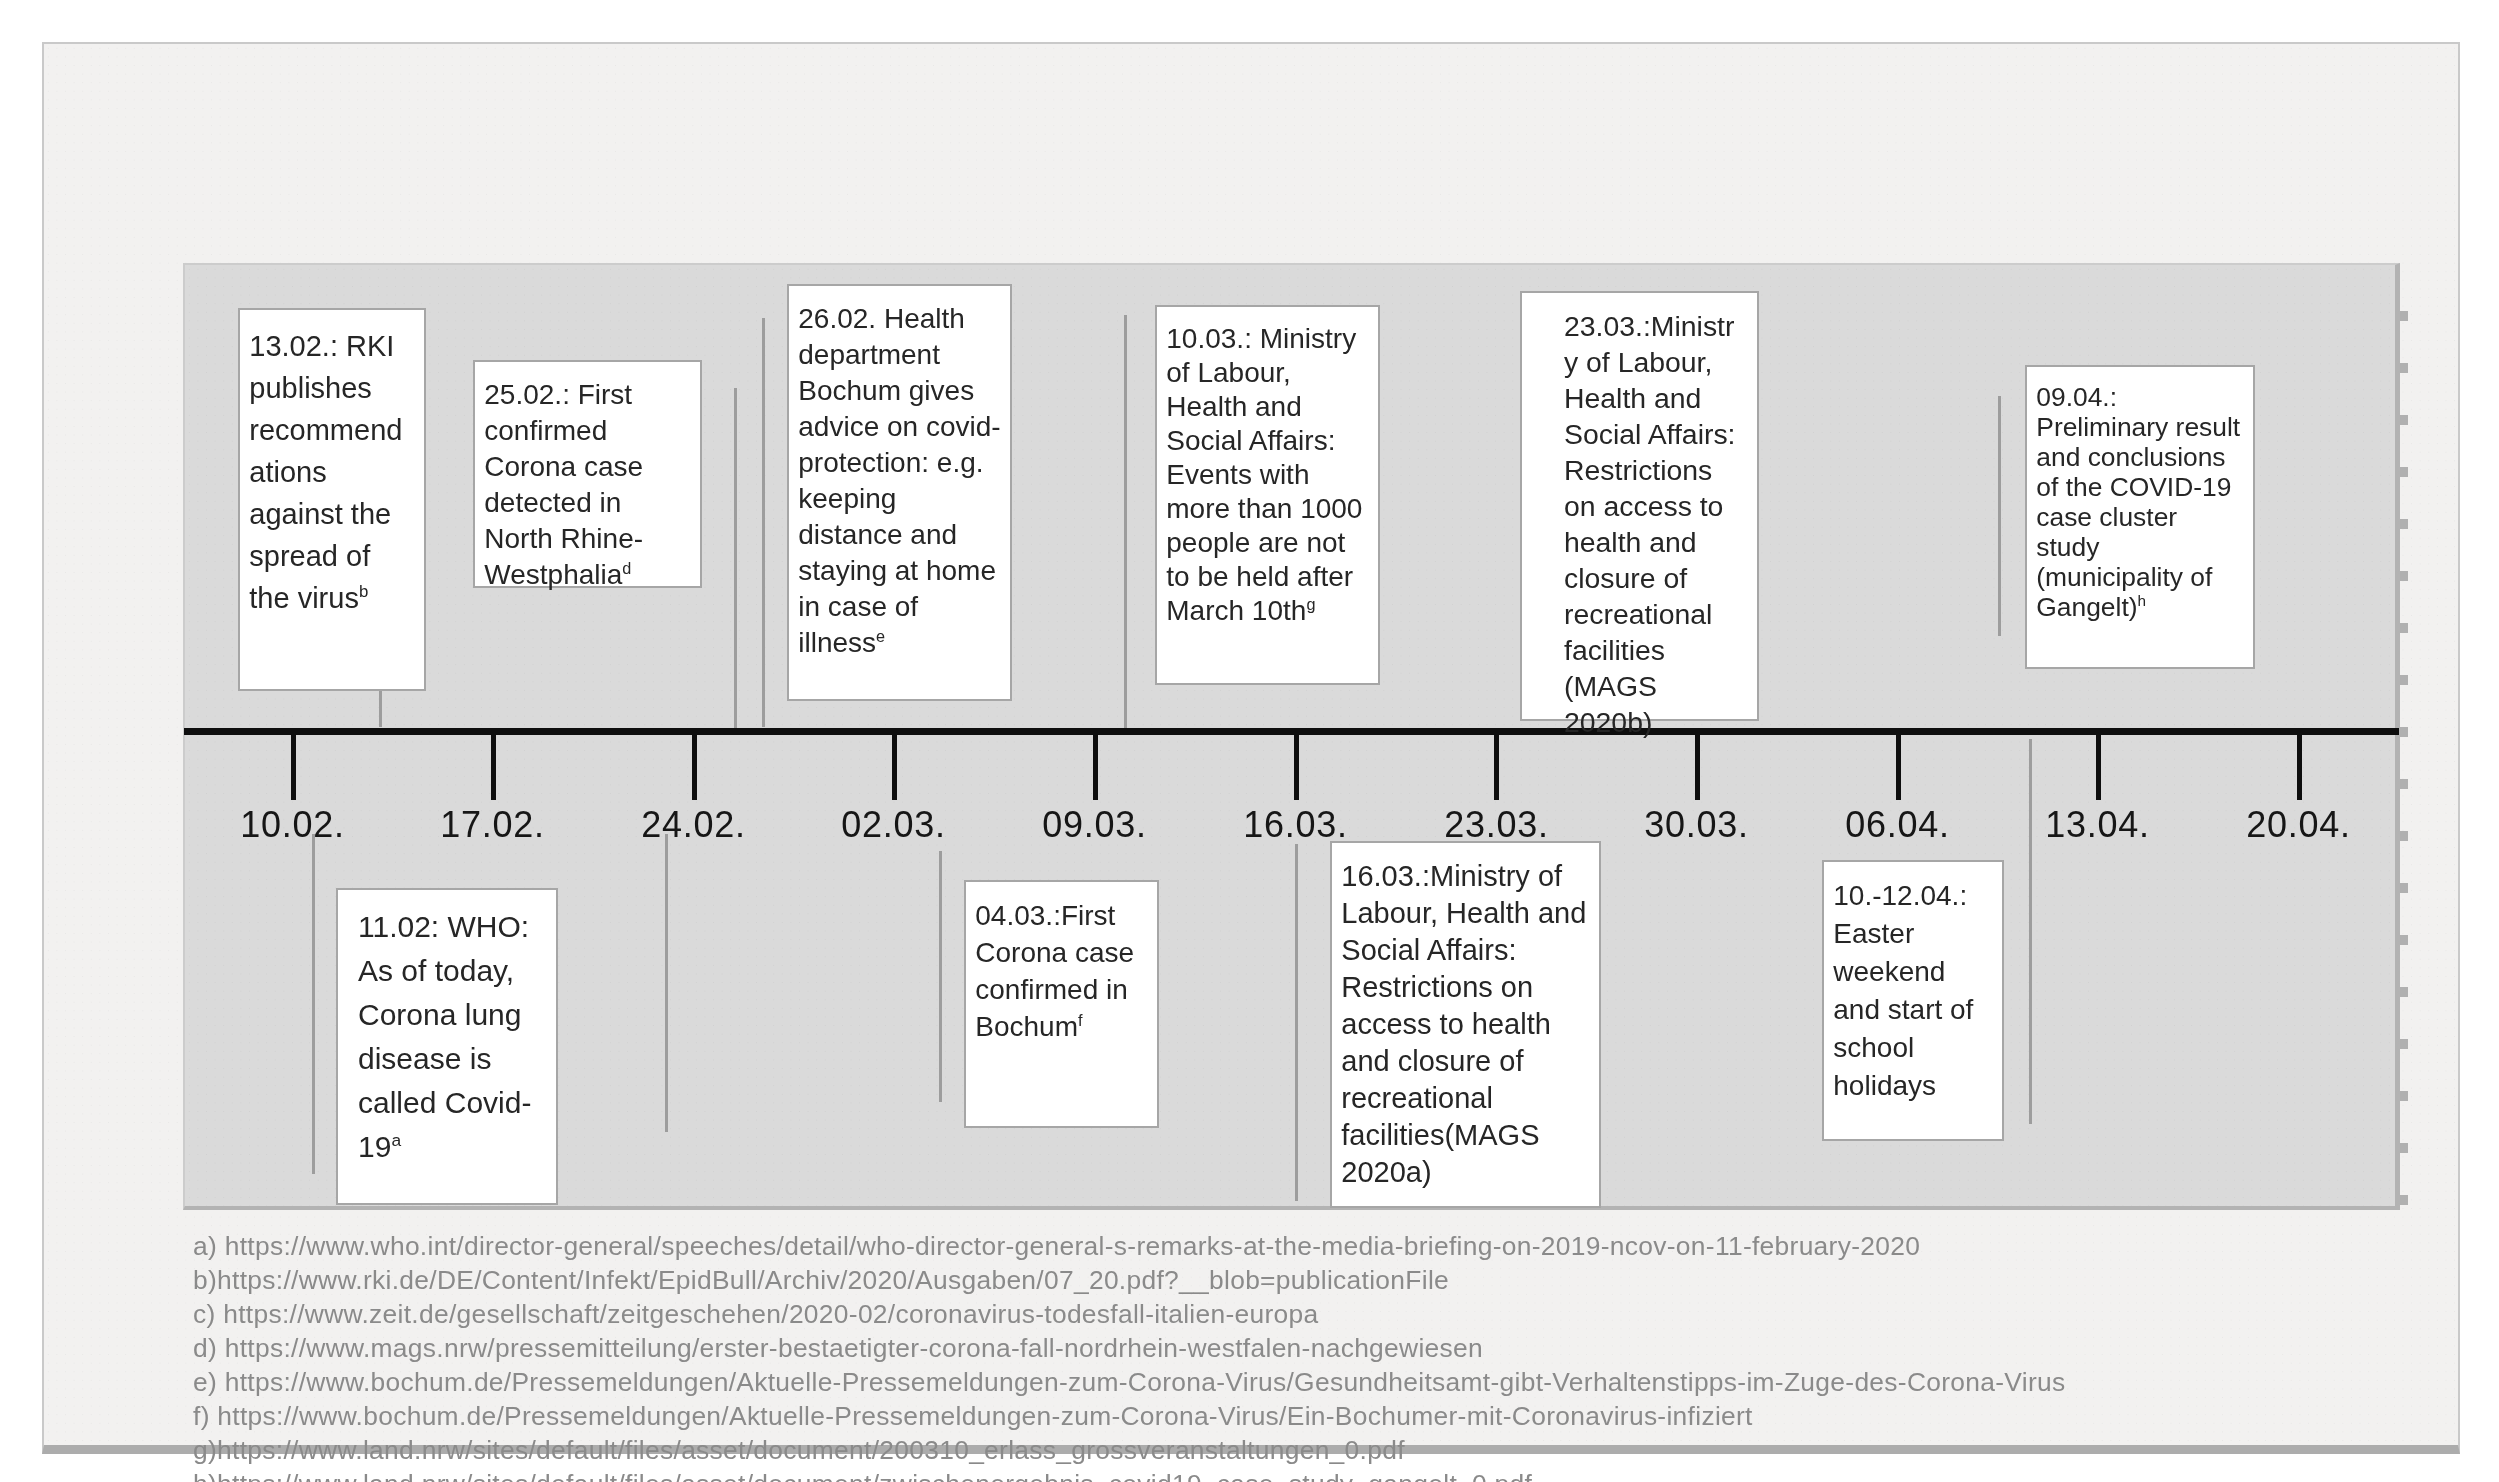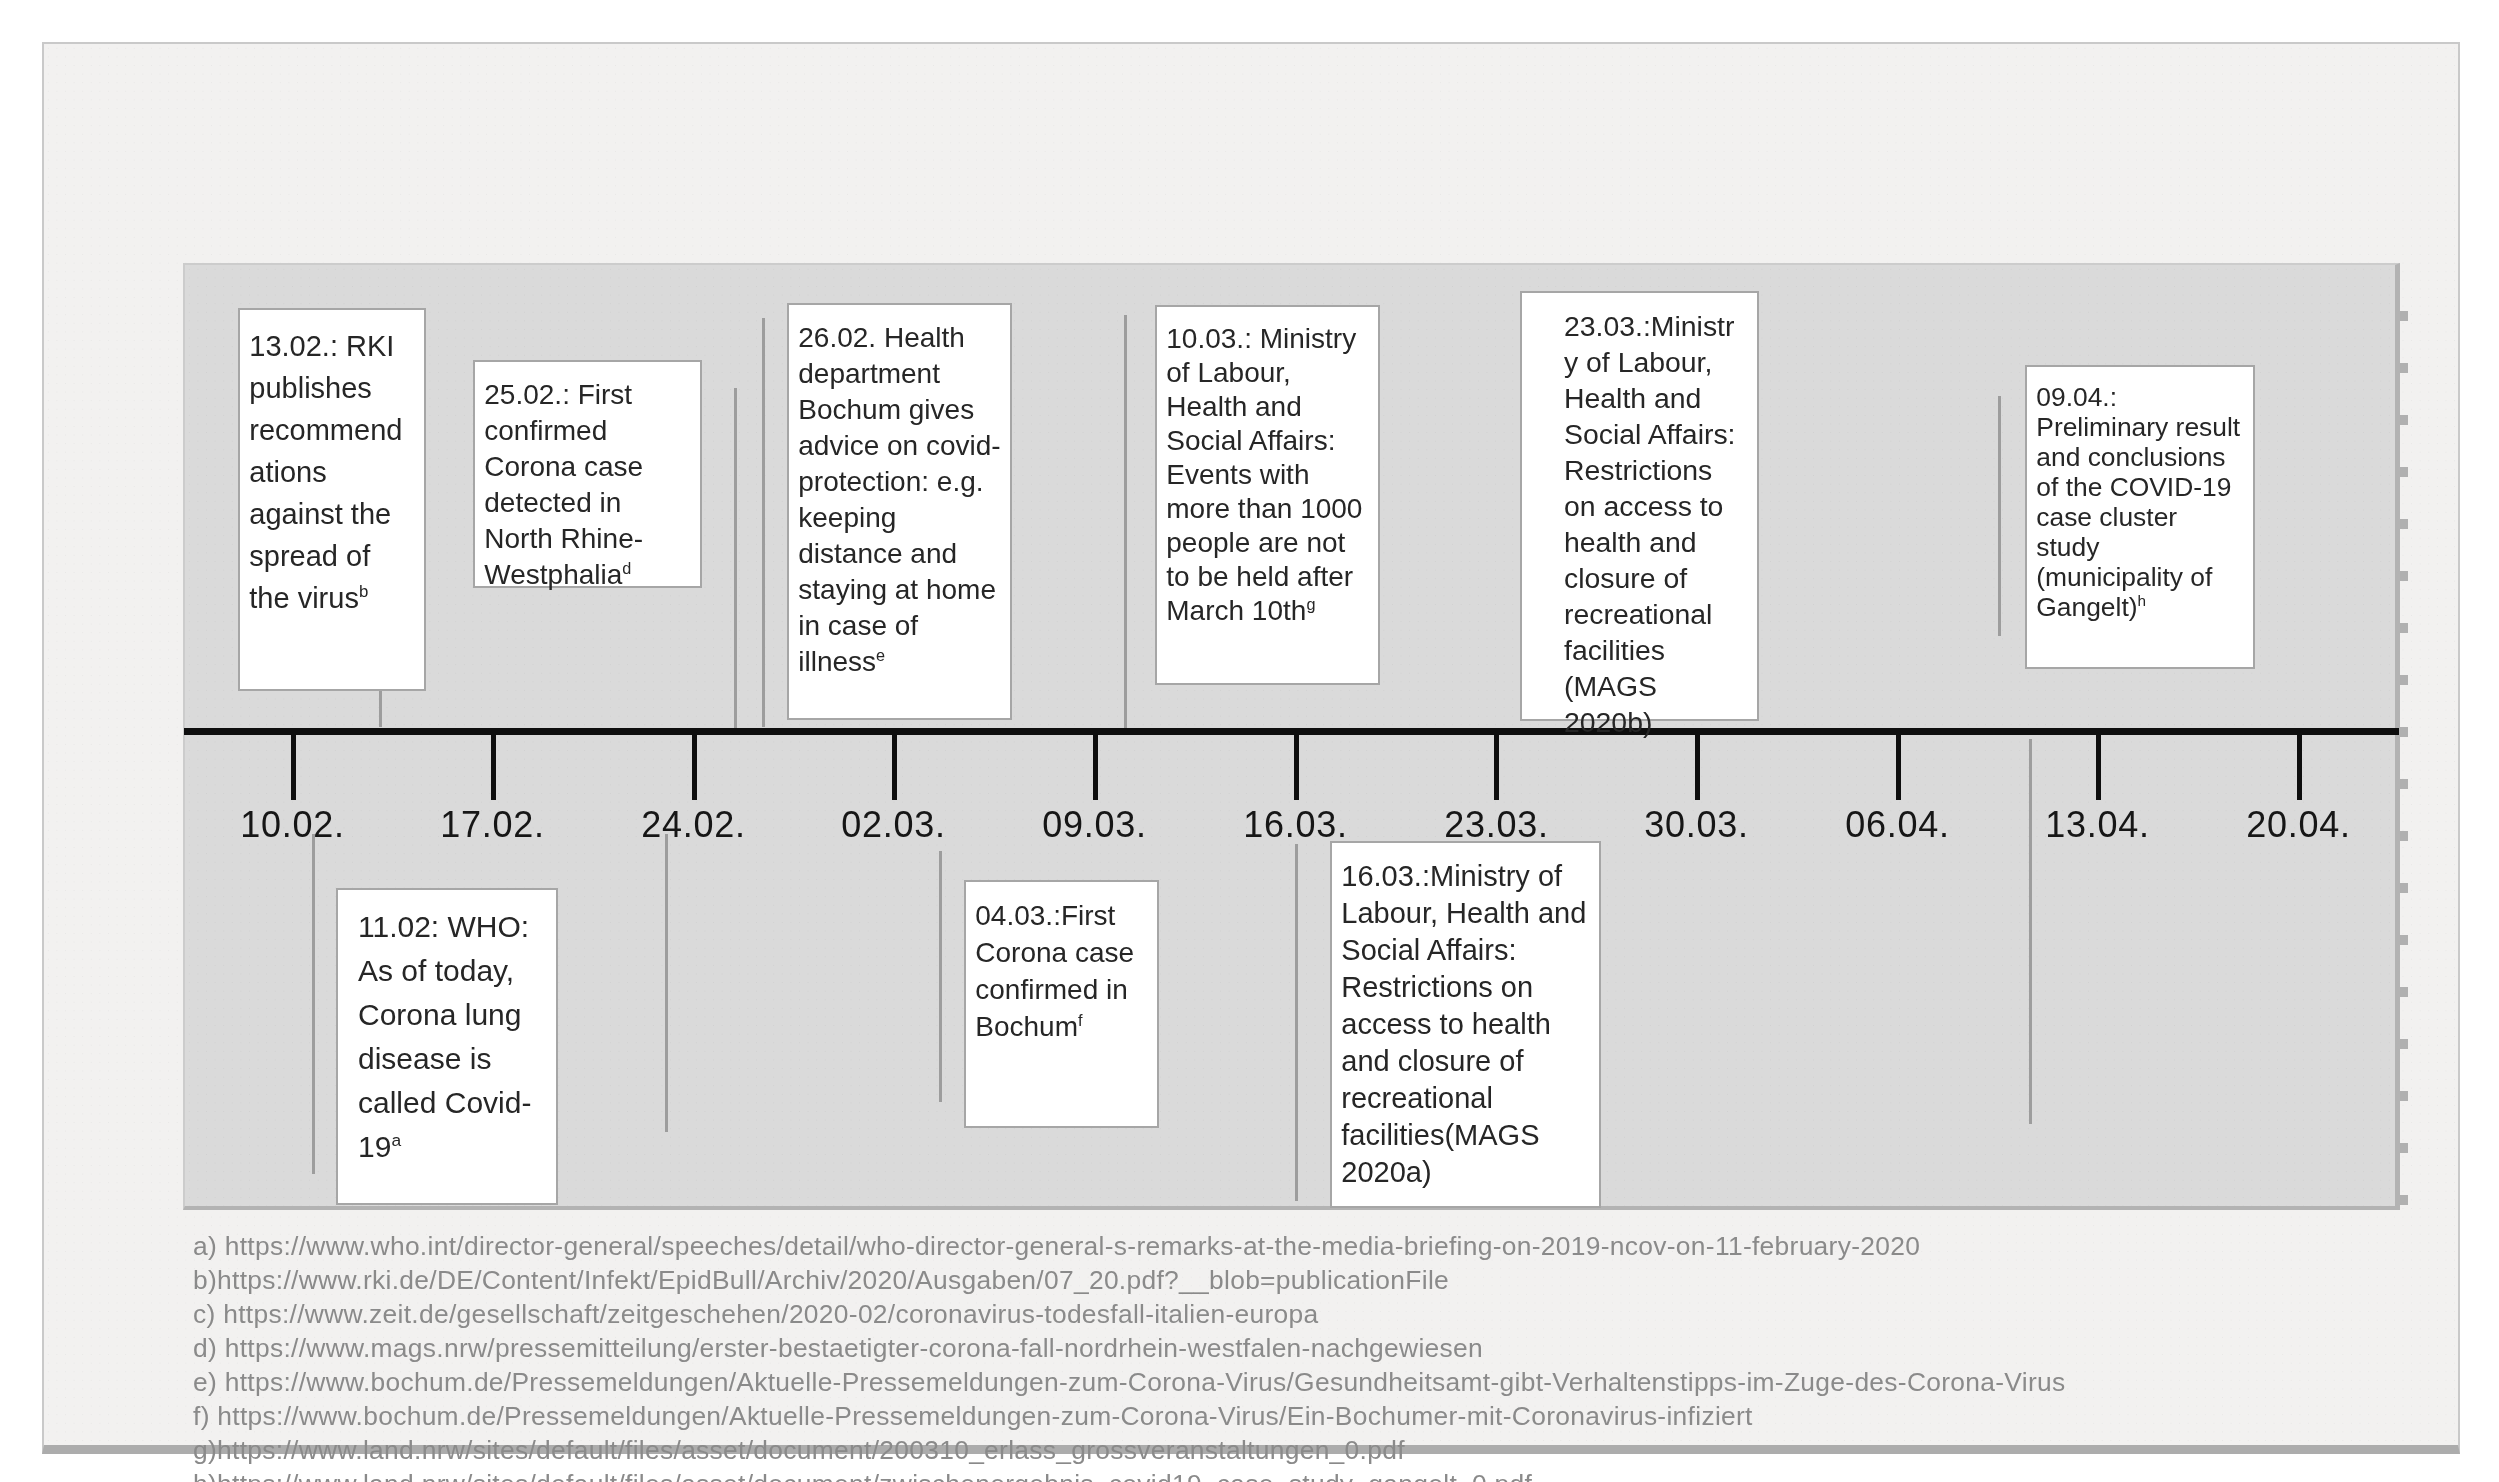--- a/index.html
+++ b/index.html
@@ -89,21 +89,21 @@
     <div class="tick-label" style="left:1781px;">06.04.</div>
     <div class="tick-label" style="left:1981px;">13.04.</div>
     <div class="tick-label" style="left:2182px;">20.04.</div>
 
     <div class="event-box" style="left:147px; top:264px; width:188px; height:383px; font-size:29px; line-height:42px;margin-left:47px;">
       <span>13.02.: RKI publishes recommendations against the spread of the virus</span><sup>b</sup>
     </div>
     <div class="event-box" style="left:429px; top:316px; width:229px; height:228px; font-size:28px; line-height:36px;">
       <span>25.02.: First confirmed Corona case detected in North Rhine-Westphalia</span><sup>d</sup>
     </div>
-    <div class="event-box" style="left:743px; top:240px; width:225px; height:417px; font-size:28px; line-height:36px;margin-top:19px;">
+    <div class="event-box" style="left:743px; top:240px; width:225px; height:417px; font-size:28px; line-height:36px;">
       <span>26.02. Health department Bochum gives advice on covid-protection: e.g. keeping distance and staying at home in case of illness</span><sup>e</sup>
     </div>
     <div class="event-box" style="left:1111px; top:261px; width:225px; height:380px; font-size:28px; line-height:34px;">
       <span>10.03.: Ministry of Labour, Health and Social Affairs: Events with more than 1000 people are not to be held after March 10th</span><sup>g</sup>
     </div>
     <div class="event-box" style="left:1476px; top:247px; width:239px; height:430px; font-size:28.4px; line-height:36px;padding-left:42px;">
       <span>23.03.:Ministry of Labour, Health and Social Affairs: Restrictions on access to health and closure of recreational facilities (MAGS 2020b)</span><sup></sup>
     </div>
     <div class="event-box" style="left:1981px; top:321px; width:230px; height:304px; font-size:26.4px; line-height:30px;">
       <span>09.04.: Preliminary result and conclusions of the COVID-19 case cluster study (municipality of Gangelt)</span><sup>h</sup>
@@ -111,20 +111,23 @@
 
     <div class="event-box" style="left:292px; top:844px; width:222px; height:317px; font-size:30px; line-height:44px;padding-left:20px;">
       <span>11.02: WHO: As of today, Corona lung disease is called Covid-19</span><sup>a</sup>
     </div>
     <div class="event-box" style="left:920px; top:836px; width:195px; height:248px; font-size:28px; line-height:37px;">
       <span>04.03.:First Corona case confirmed in Bochum</span><sup>f</sup>
     </div>
     <div class="event-box" style="left:1286px; top:797px; width:271px; height:367px; font-size:29px; line-height:37px;">
       <span>16.03.:Ministry of Labour, Health and Social Affairs: Restrictions on access to health and closure of recreational facilities(MAGS 2020a)</span><sup></sup>
     </div>
+    <div class="event-box" style="left:1778px; top:816px; width:182px; height:281px; font-size:28px; line-height:38px;">
+      <span>10.-12.04.: Easter weekend and start of school holidays</span><sup></sup>
+    </div>
 
     <div class="footnotes">
       <div class="footnote-line">a) https://www.who.int/director-general/speeches/detail/who-director-general-s-remarks-at-the-media-briefing-on-2019-ncov-on-11-february-2020</div>
       <div class="footnote-line">b)https://www.rki.de/DE/Content/Infekt/EpidBull/Archiv/2020/Ausgaben/07_20.pdf?__blob=publicationFile</div>
       <div class="footnote-line">c) https://www.zeit.de/gesellschaft/zeitgeschehen/2020-02/coronavirus-todesfall-italien-europa</div>
       <div class="footnote-line">d) https://www.mags.nrw/pressemitteilung/erster-bestaetigter-corona-fall-nordrhein-westfalen-nachgewiesen</div>
       <div class="footnote-line">e) https://www.bochum.de/Pressemeldungen/Aktuelle-Pressemeldungen-zum-Corona-Virus/Gesundheitsamt-gibt-Verhaltenstipps-im-Zuge-des-Corona-Virus</div>
       <div class="footnote-line">f) https://www.bochum.de/Pressemeldungen/Aktuelle-Pressemeldungen-zum-Corona-Virus/Ein-Bochumer-mit-Coronavirus-infiziert</div>
       <div class="footnote-line">g)https://www.land.nrw/sites/default/files/asset/document/200310_erlass_grossveranstaltungen_0.pdf</div>
       <div class="footnote-line">h)https://www.land.nrw/sites/default/files/asset/document/zwischenergebnis_covid19_case_study_gangelt_0.pdf</div>

